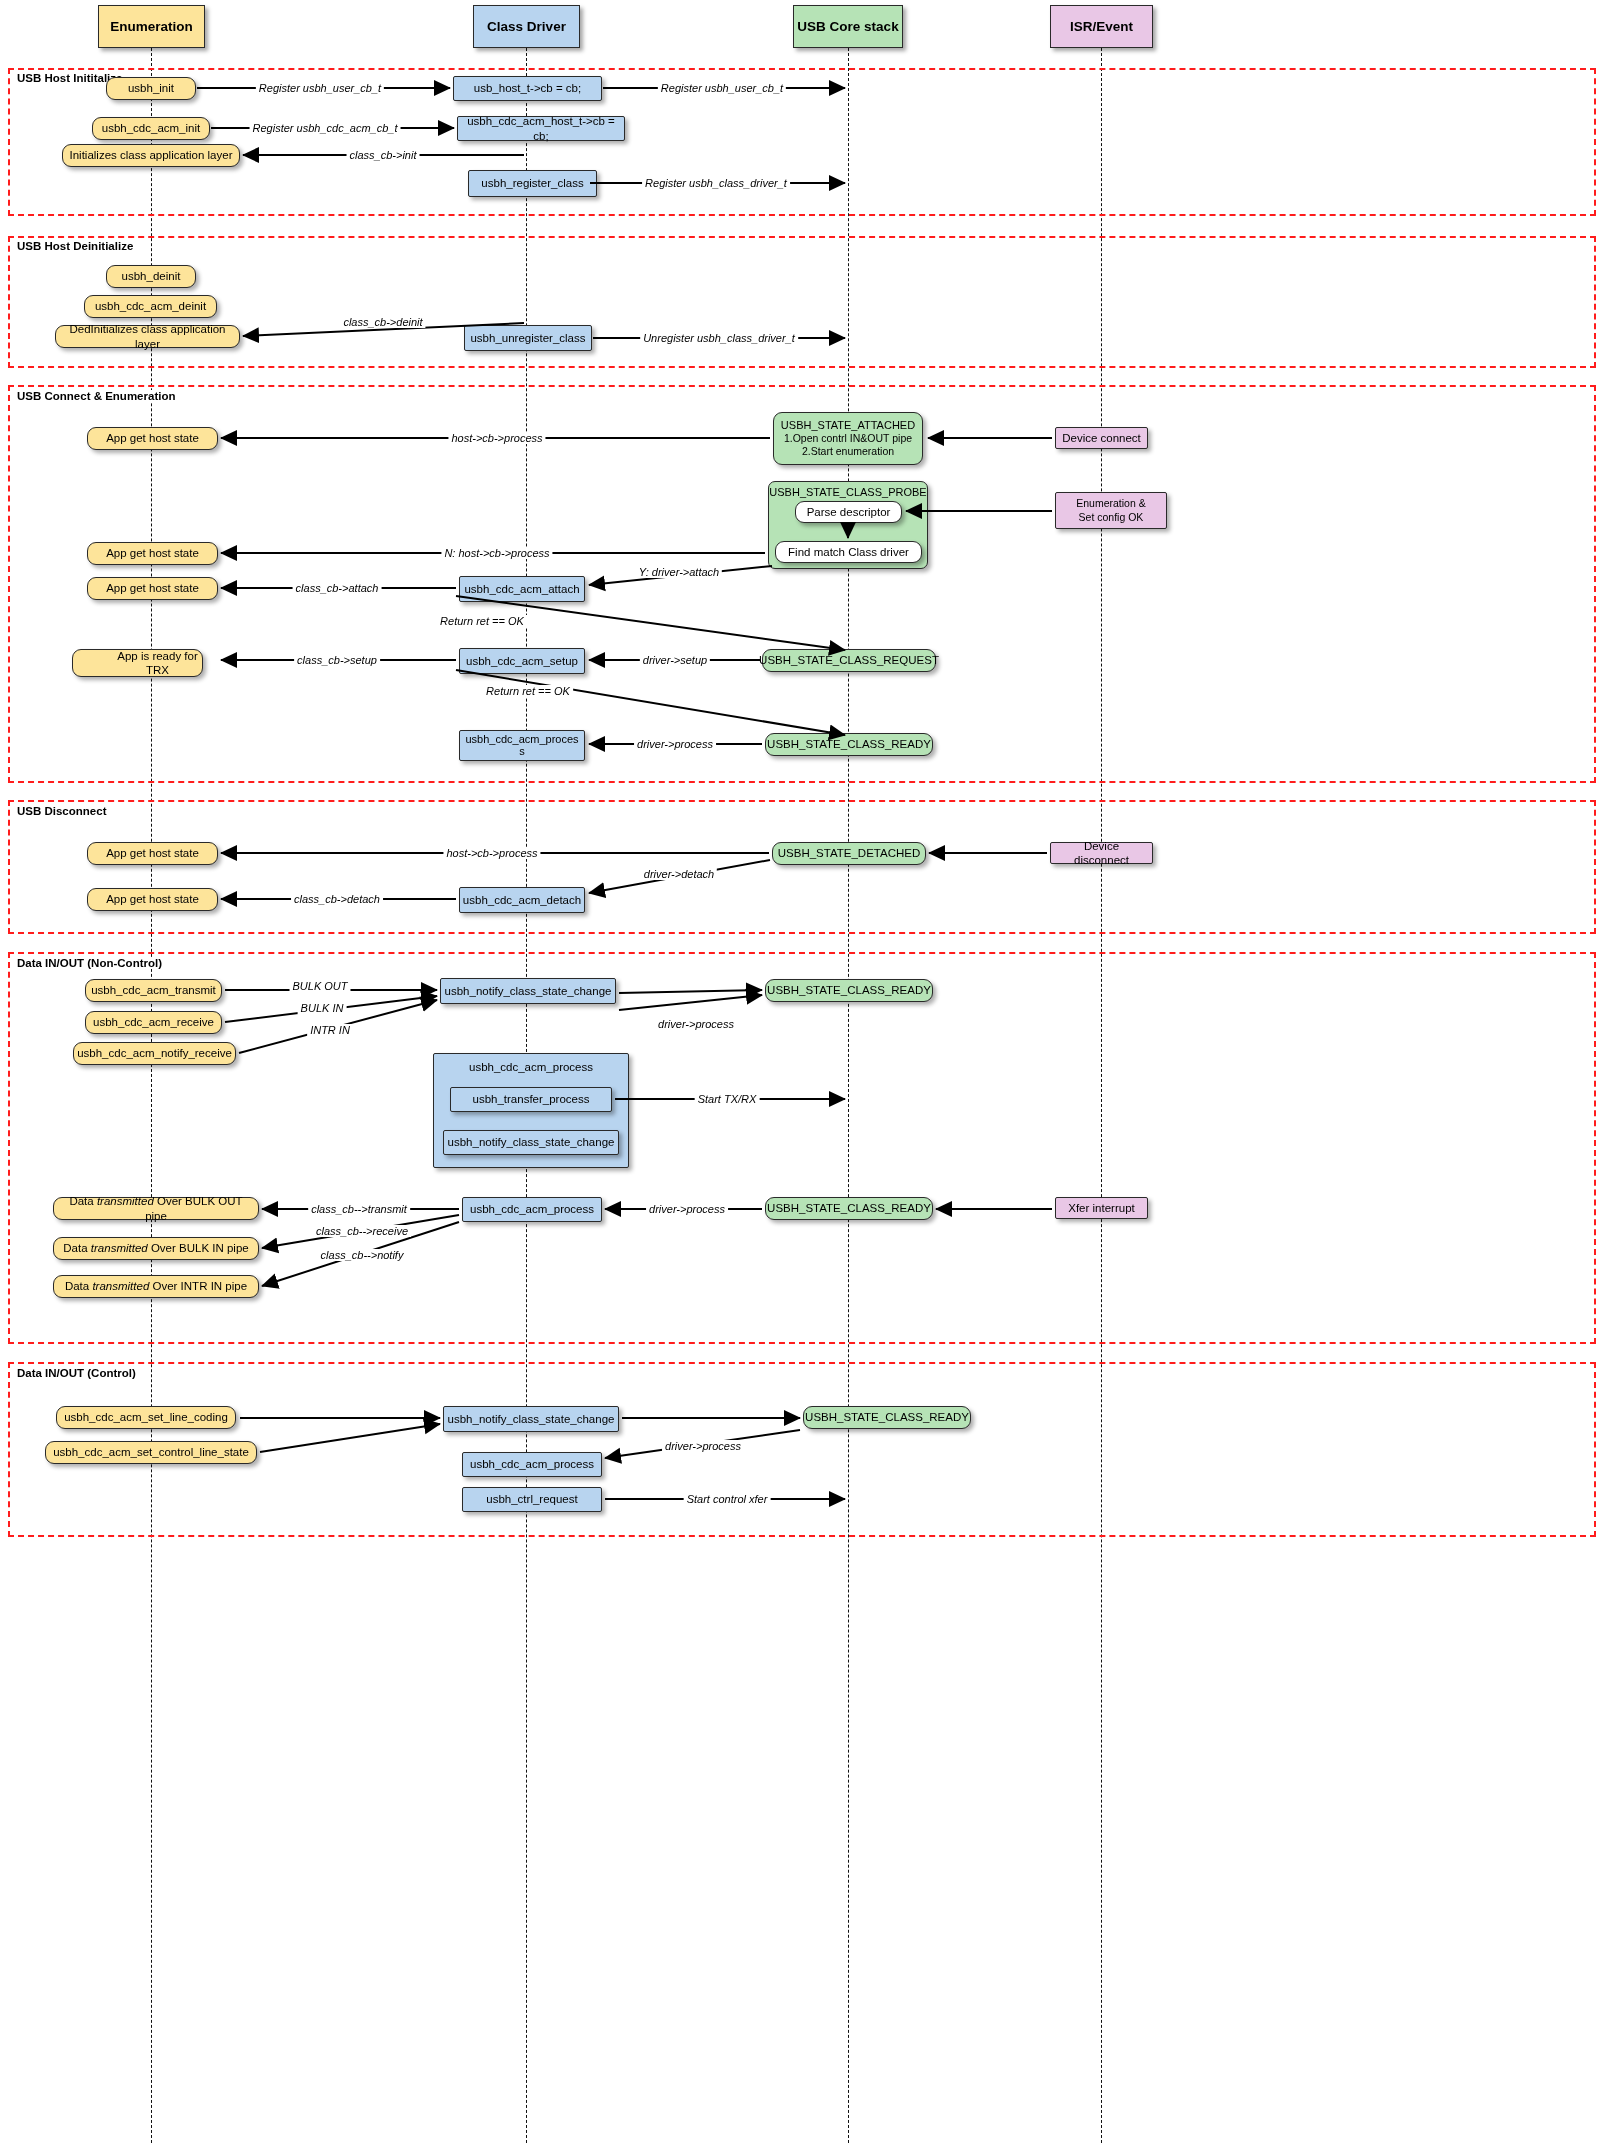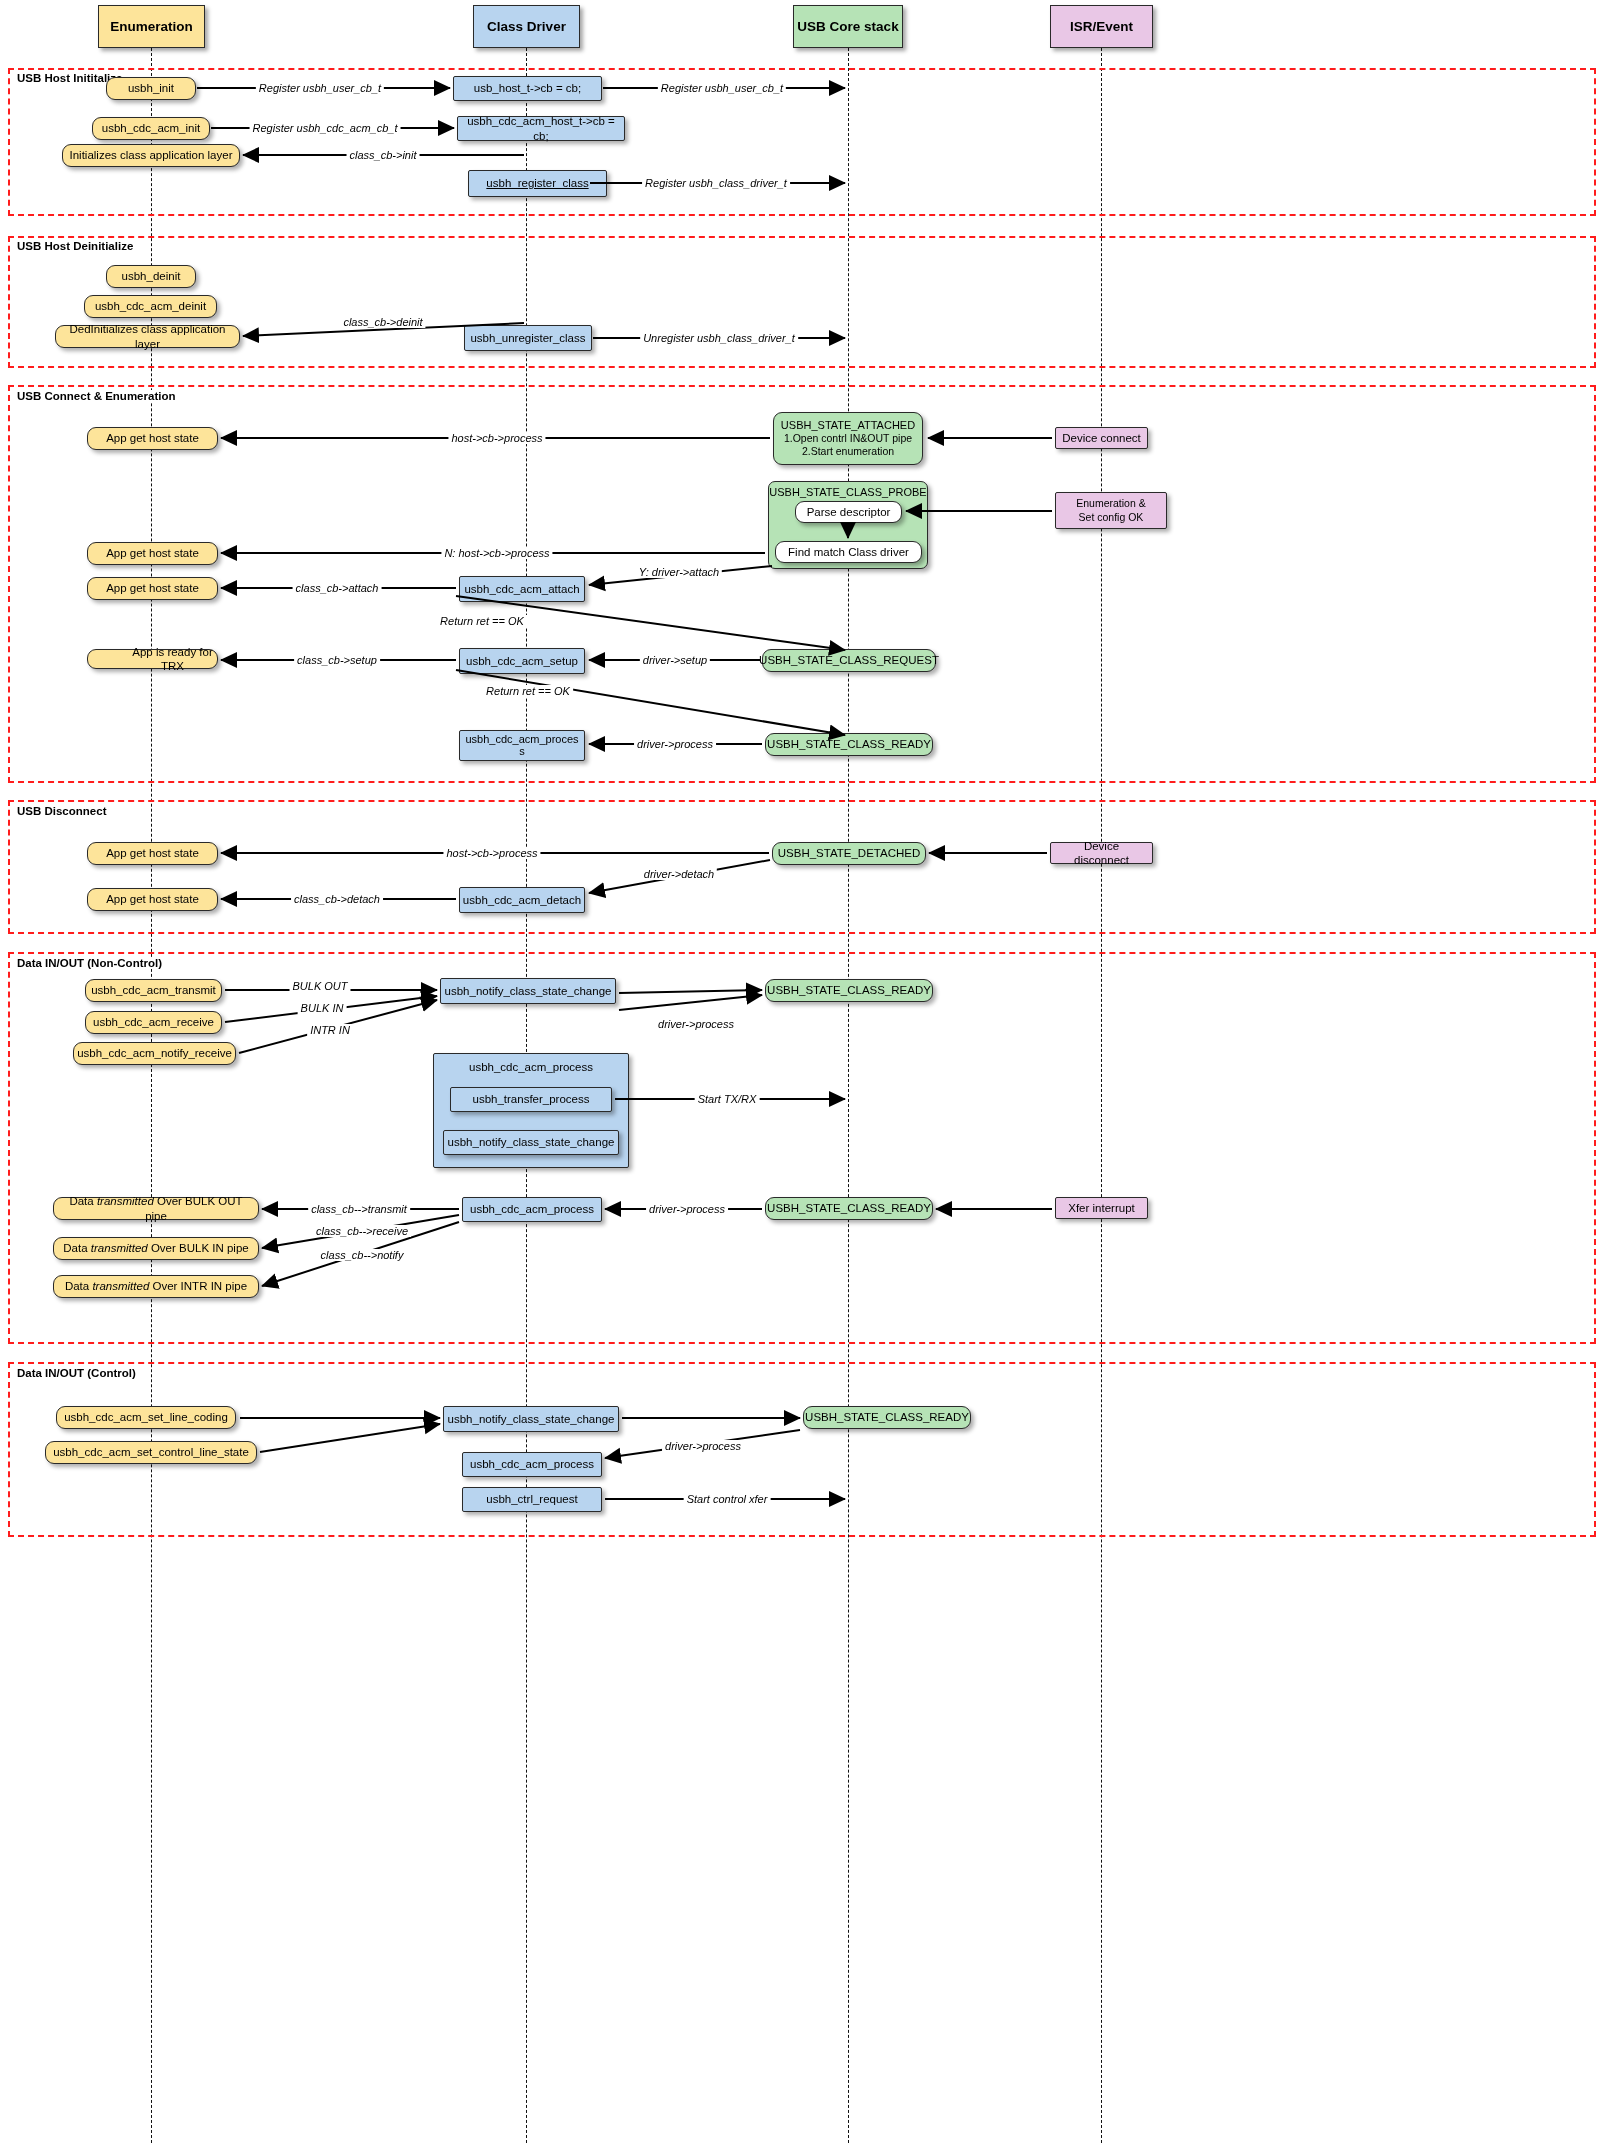--- a/index.html
+++ b/index.html
@@ -73,21 +73,21 @@
   <div class="actor app" style="left:98px;  top:5px; width:107px; height:43px;">Enumeration</div>
   <div class="actor cls" style="left:473px; top:5px; width:107px; height:43px;">Class Driver</div>
   <div class="actor core" style="left:793px; top:5px; width:110px; height:43px;">USB Core stack</div>
   <div class="actor isr" style="left:1050px;top:5px; width:103px; height:43px;">ISR/Event</div>
 
   <div class="node n-app" style="left:106px; top:77px;  width:90px;  height:23px;">usbh_init</div>
   <div class="node n-cls" style="left:453px; top:76px;  width:149px; height:25px;">usb_host_t-&gt;cb = cb;</div>
   <div class="node n-app" style="left:92px;  top:117px; width:118px; height:23px;">usbh_cdc_acm_init</div>
   <div class="node n-cls" style="left:457px; top:116px; width:168px; height:25px;">usbh_cdc_acm_host_t-&gt;cb = cb;</div>
   <div class="node n-app" style="left:62px;  top:144px; width:178px; height:23px;">Initializes class application layer</div>
-  <div class="node n-cls" style="left:468px; top:170px; width:139px; height:27px;text-decoration:underline;">usbh_register_class</div>
+  <div class="node n-cls" style="left:468px; top:170px; width:129px; height:27px;">usbh_register_class</div>
 
   <div class="node n-app" style="left:106px; top:265px; width:90px;  height:23px;">usbh_deinit</div>
   <div class="node n-app" style="left:84px;  top:295px; width:133px; height:23px;">usbh_cdc_acm_deinit</div>
   <div class="node n-app" style="left:55px;  top:325px; width:185px; height:23px;">DedInitializes class application layer</div>
   <div class="node n-cls" style="left:464px; top:325px; width:128px; height:26px;">usbh_unregister_class</div>
 
   <div class="node n-app" style="left:87px;  top:427px; width:131px; height:23px;">App get host state</div>
 
   <div class="node n-core n-center-ml" style="left:773px; top:412px; width:150px; height:53px;">
     <span style="font-size:11px;">USBH_STATE_ATTACHED</span>
@@ -105,21 +105,21 @@
 
   <div class="node n-isr n-center-ml" style="left:1055px; top:492px; width:112px; height:37px;">
     <span style="font-size:10.5px;">Enumeration &amp;</span>
     <span style="font-size:10.5px;">Set config OK</span>
   </div>
 
   <div class="node n-app" style="left:87px;  top:542px; width:131px; height:23px;">App get host state</div>
   <div class="node n-app" style="left:87px;  top:577px; width:131px; height:23px;">App get host state</div>
   <div class="node n-cls" style="left:459px; top:576px; width:126px; height:26px;">usbh_cdc_acm_attach</div>
 
-  <div class="node n-app" style="left:87px;  top:649px; width:131px; height:20px;padding-left:44px;">App is ready for TRX</div>
+  <div class="node n-app" style="left:72px;  top:649px; width:131px; height:28px;padding-left:44px;">App is ready for TRX</div>
   <div class="node n-cls" style="left:459px; top:648px; width:126px; height:26px;">usbh_cdc_acm_setup</div>
   <div class="node n-core" style="left:762px; top:649px; width:174px; height:23px;">USBH_STATE_CLASS_REQUEST</div>
 
   <div class="node n-cls n-center-ml" style="left:459px; top:730px; width:126px; height:31px;">
     <span style="font-size:11px;line-height:1.05;">usbh_cdc_acm_proces<br>s</span>
   </div>
   <div class="node n-core" style="left:765px; top:733px; width:168px; height:23px;">USBH_STATE_CLASS_READY</div>
 
   <div class="node n-app" style="left:87px;  top:842px; width:131px; height:23px;">App get host state</div>
   <div class="node n-core" style="left:772px; top:842px; width:154px; height:23px;">USBH_STATE_DETACHED</div>

